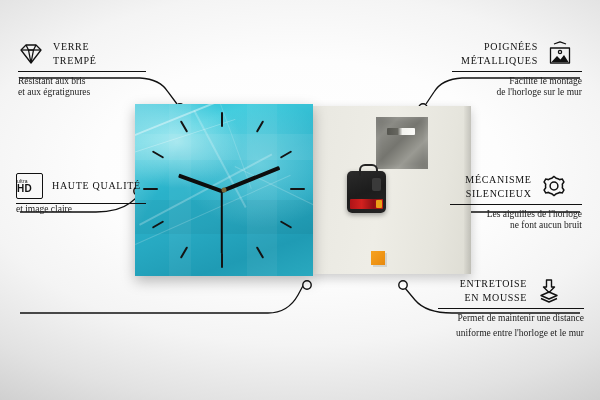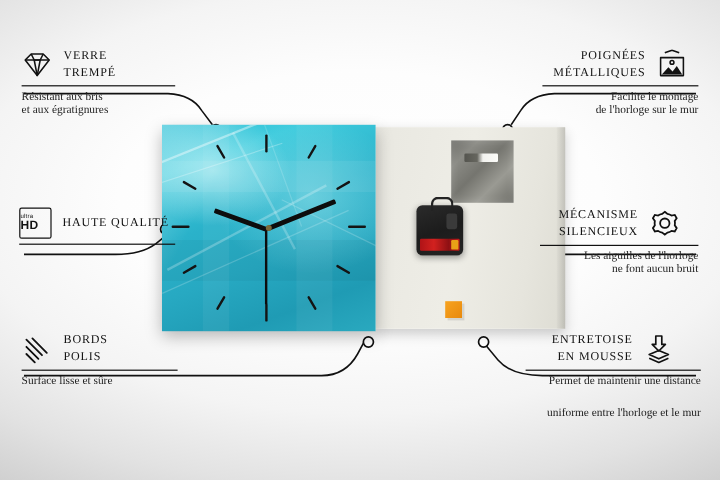--- a/index.html
+++ b/index.html
@@ -220,40 +220,23 @@
     <div class="head">
       <div class="hdbox">
         <span class="u">ultra</span>
         <span class="h">HD</span>
       </div>
       <div>
         <div class="title">HAUTE QUALITÉ</div>
       </div>
     </div>
     <div class="rule" style="width:130px;"></div>
-  </div>
-
-  <div class="feat left" style="left:18px;top:277px;width:130px;">
-    <div class="head">
-      <svg class="ico" viewBox="0 0 26 26">
-        <g stroke="#111" stroke-width="1.5" stroke-linecap="round">
-          <path d="M4,5 L17,18"></path>
-            <path d="M4,11 L14,21"></path>
-          <path d="M4,17 L11,24"></path>
-            <path d="M9,4 L21,16"></path>
-        </g>
-      </svg>
-      <div>
-        <div class="title">BORDS</div>
-        <div class="title">POLIS</div>
-      </div>
-    </div>
-    <div class="rule" style="width:130px;"></div>
-    <div class="sub">Surface lisse et sûre</div>
-  </div>
+    <div class="sub" style="margin-top:0">et image claire</div>
+  </div>
+
 
   <div class="feat right" style="left:452px;top:40px;width:130px;">
     <div class="head">
       <div>
         <div class="title">POIGNÉES</div>
         <div class="title">MÉTALLIQUES</div>
       </div>
       <svg class="ico" viewBox="0 0 26 26">
         <g fill="none" stroke="#111" stroke-width="1.3" stroke-linejoin="round">
           <path d="M7,3 L13,0.8 L19,3"></path>
@@ -299,16 +282,16 @@
       <svg class="ico" viewBox="0 0 26 26">
         <g fill="none" stroke="#111" stroke-width="1.4" stroke-linejoin="round">
           <path d="M10.5,2 L10.5,9 L7.5,9 L13,14.5 L18.5,9 L15.5,9 L15.5,2 Z"></path>
           <path d="M5,17.5 L13,14 L21,17.5 L13,21 Z"></path>
           <path d="M5,20.5 L13,24 L21,20.5"></path>
         </g>
       </svg>
     </div>
     <div class="rule" style="width:146px;"></div>
     <div class="sub">Permet de maintenir une distance</div>
-    <div class="sub" style="margin-top:16px">uniforme entre l'horloge et le mur</div>
+    <div class="sub" style="margin-top:4px">uniforme entre l'horloge et le mur</div>
   </div>
 
 </div>
 
 </body></html>

